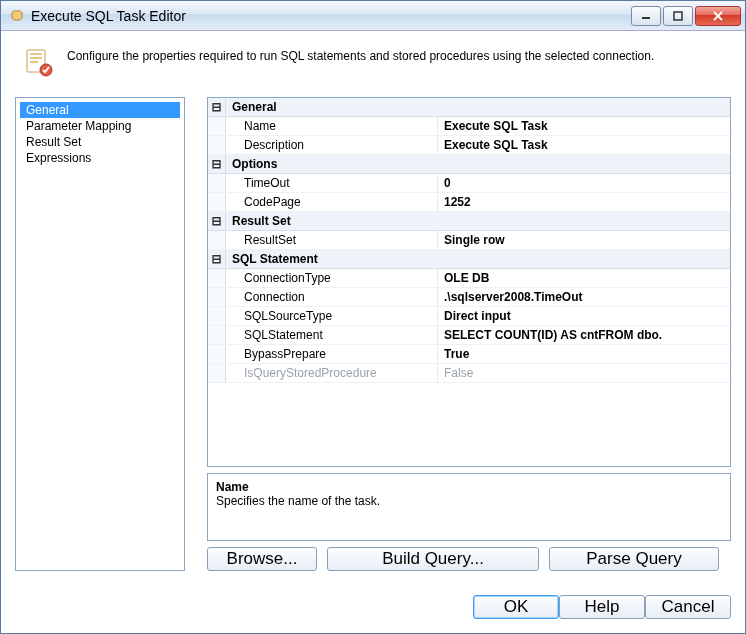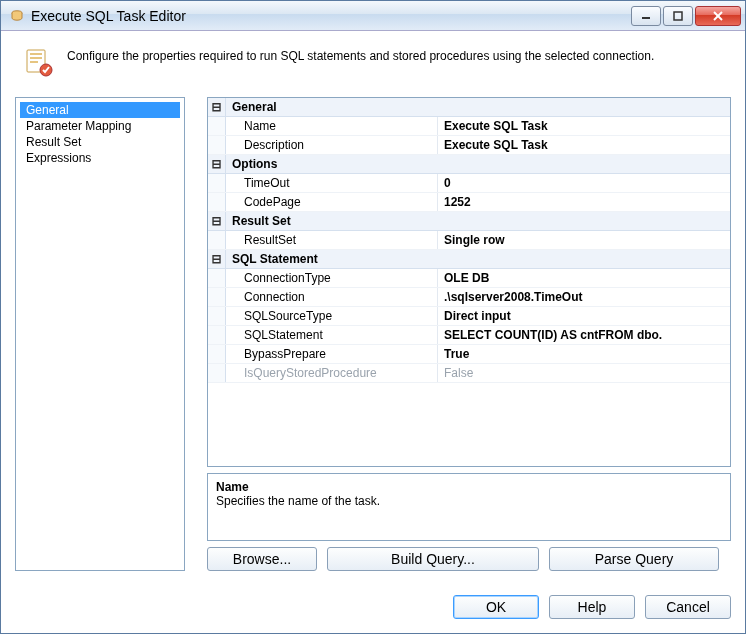--- a/index.html
+++ b/index.html
@@ -153,32 +153,31 @@
   .helpbox .hname { font-weight:bold; }
   .btnrow {
     display:flex;
     gap:10px;
   }
   .wbtn {
     height:24px;
     border:1px solid #8aa0b8;
     background:linear-gradient(to bottom,#fdfefe,#e7eef6);
     border-radius:3px;
-    font-size:14px;
+    font-size:17px;
     font-family:inherit;
     padding:0 10px;
     cursor:default;
   }
   .wbtn.browse { width:110px; }
   .wbtn.build { width:212px; }
   .wbtn.parse { width:170px; }
   .footer {
     display:flex;
     justify-content:flex-end;
-    gap:10px;
     padding-top:24px;
   }
   .wbtn.ok { width:86px; border:1px solid #3b9cff; box-shadow:0 0 0 1px #a8d4ff inset; }
   .wbtn.cancel,.wbtn.help { width:86px; }
 </style>
 </head>
 <body>
 
 <div class="window">
 

